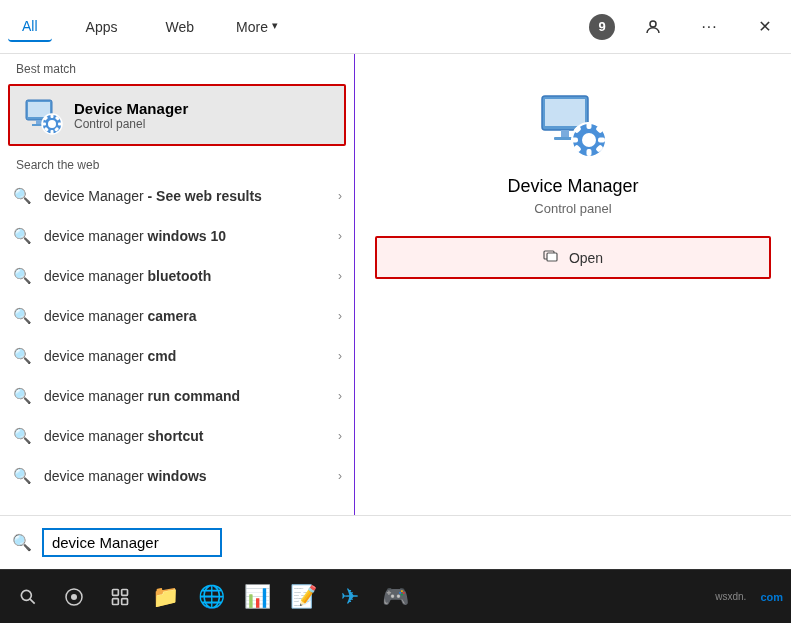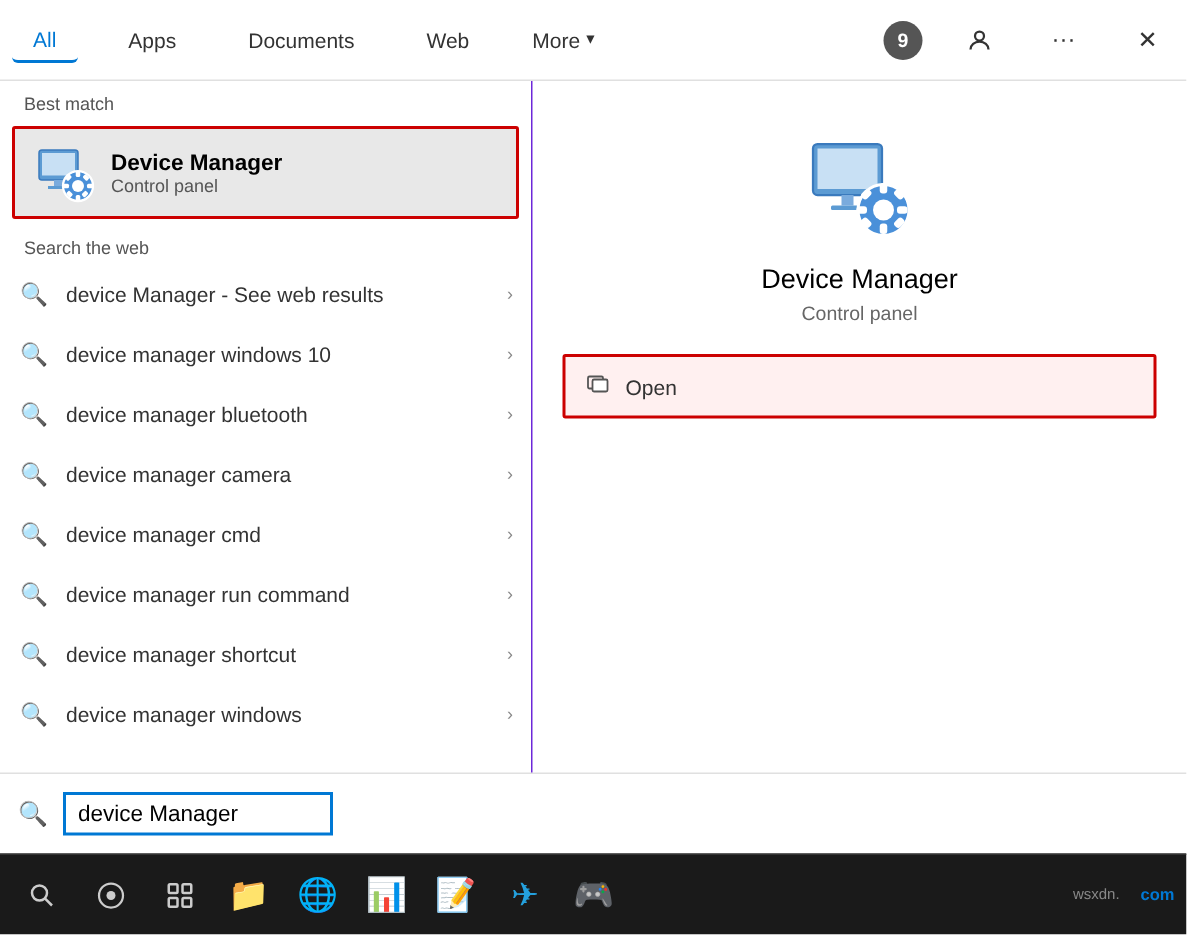--- a/index.html
+++ b/index.html
@@ -129,21 +129,21 @@
       font-size: 15px;
       display: flex;
       align-items: center;
       justify-content: center;
     }
     .search-item-text {
       flex: 1;
       font-size: 14px;
       color: #333;
     }
-    .search-item-text span { font-weight: 400; }
+    .search-item-text span { font-weight: 700; }
     .chevron {
       font-size: 12px;
       color: #888;
     }
 
     
     .right-panel {
       flex: 1;
       display: flex;
       flex-direction: column;
@@ -176,20 +176,21 @@
       display: flex;
       align-items: center;
       width: 100%;
       padding: 10px 14px;
       border: 2px solid #c00;
       background: #fff0f0;
       border-radius: 2px;
       cursor: pointer;
       font-size: 14px;
       color: #333;
+      justify-content: center;
     }
     .action-icon {
       margin-right: 10px;
       font-size: 14px;
       color: #555;
     }
 
     
     .search-bar {
       height: 54px;
@@ -254,21 +255,20 @@
       width: 72px;
       height: 72px;
     }
   </style>
 </head>
 <body>
 
 <div class="top-nav">
   <div class="nav-tab active">All</div>
   <div class="nav-tab">Apps</div>
-  <div class="nav-tab">Documents</div>
   <div class="nav-tab">Web</div>
   <div class="more-btn">
     <span>More</span>
     <span style="font-size:11px; margin-left:2px;">▾</span>
   </div>
   <div class="nav-spacer"></div>
   <div class="nav-badge">9</div>
   <div class="nav-icon-btn">
     <svg width="18" height="18" viewBox="0 0 24 24" fill="none" stroke="#333" stroke-width="2">
       <circle cx="12" cy="8" r="4"></circle>

